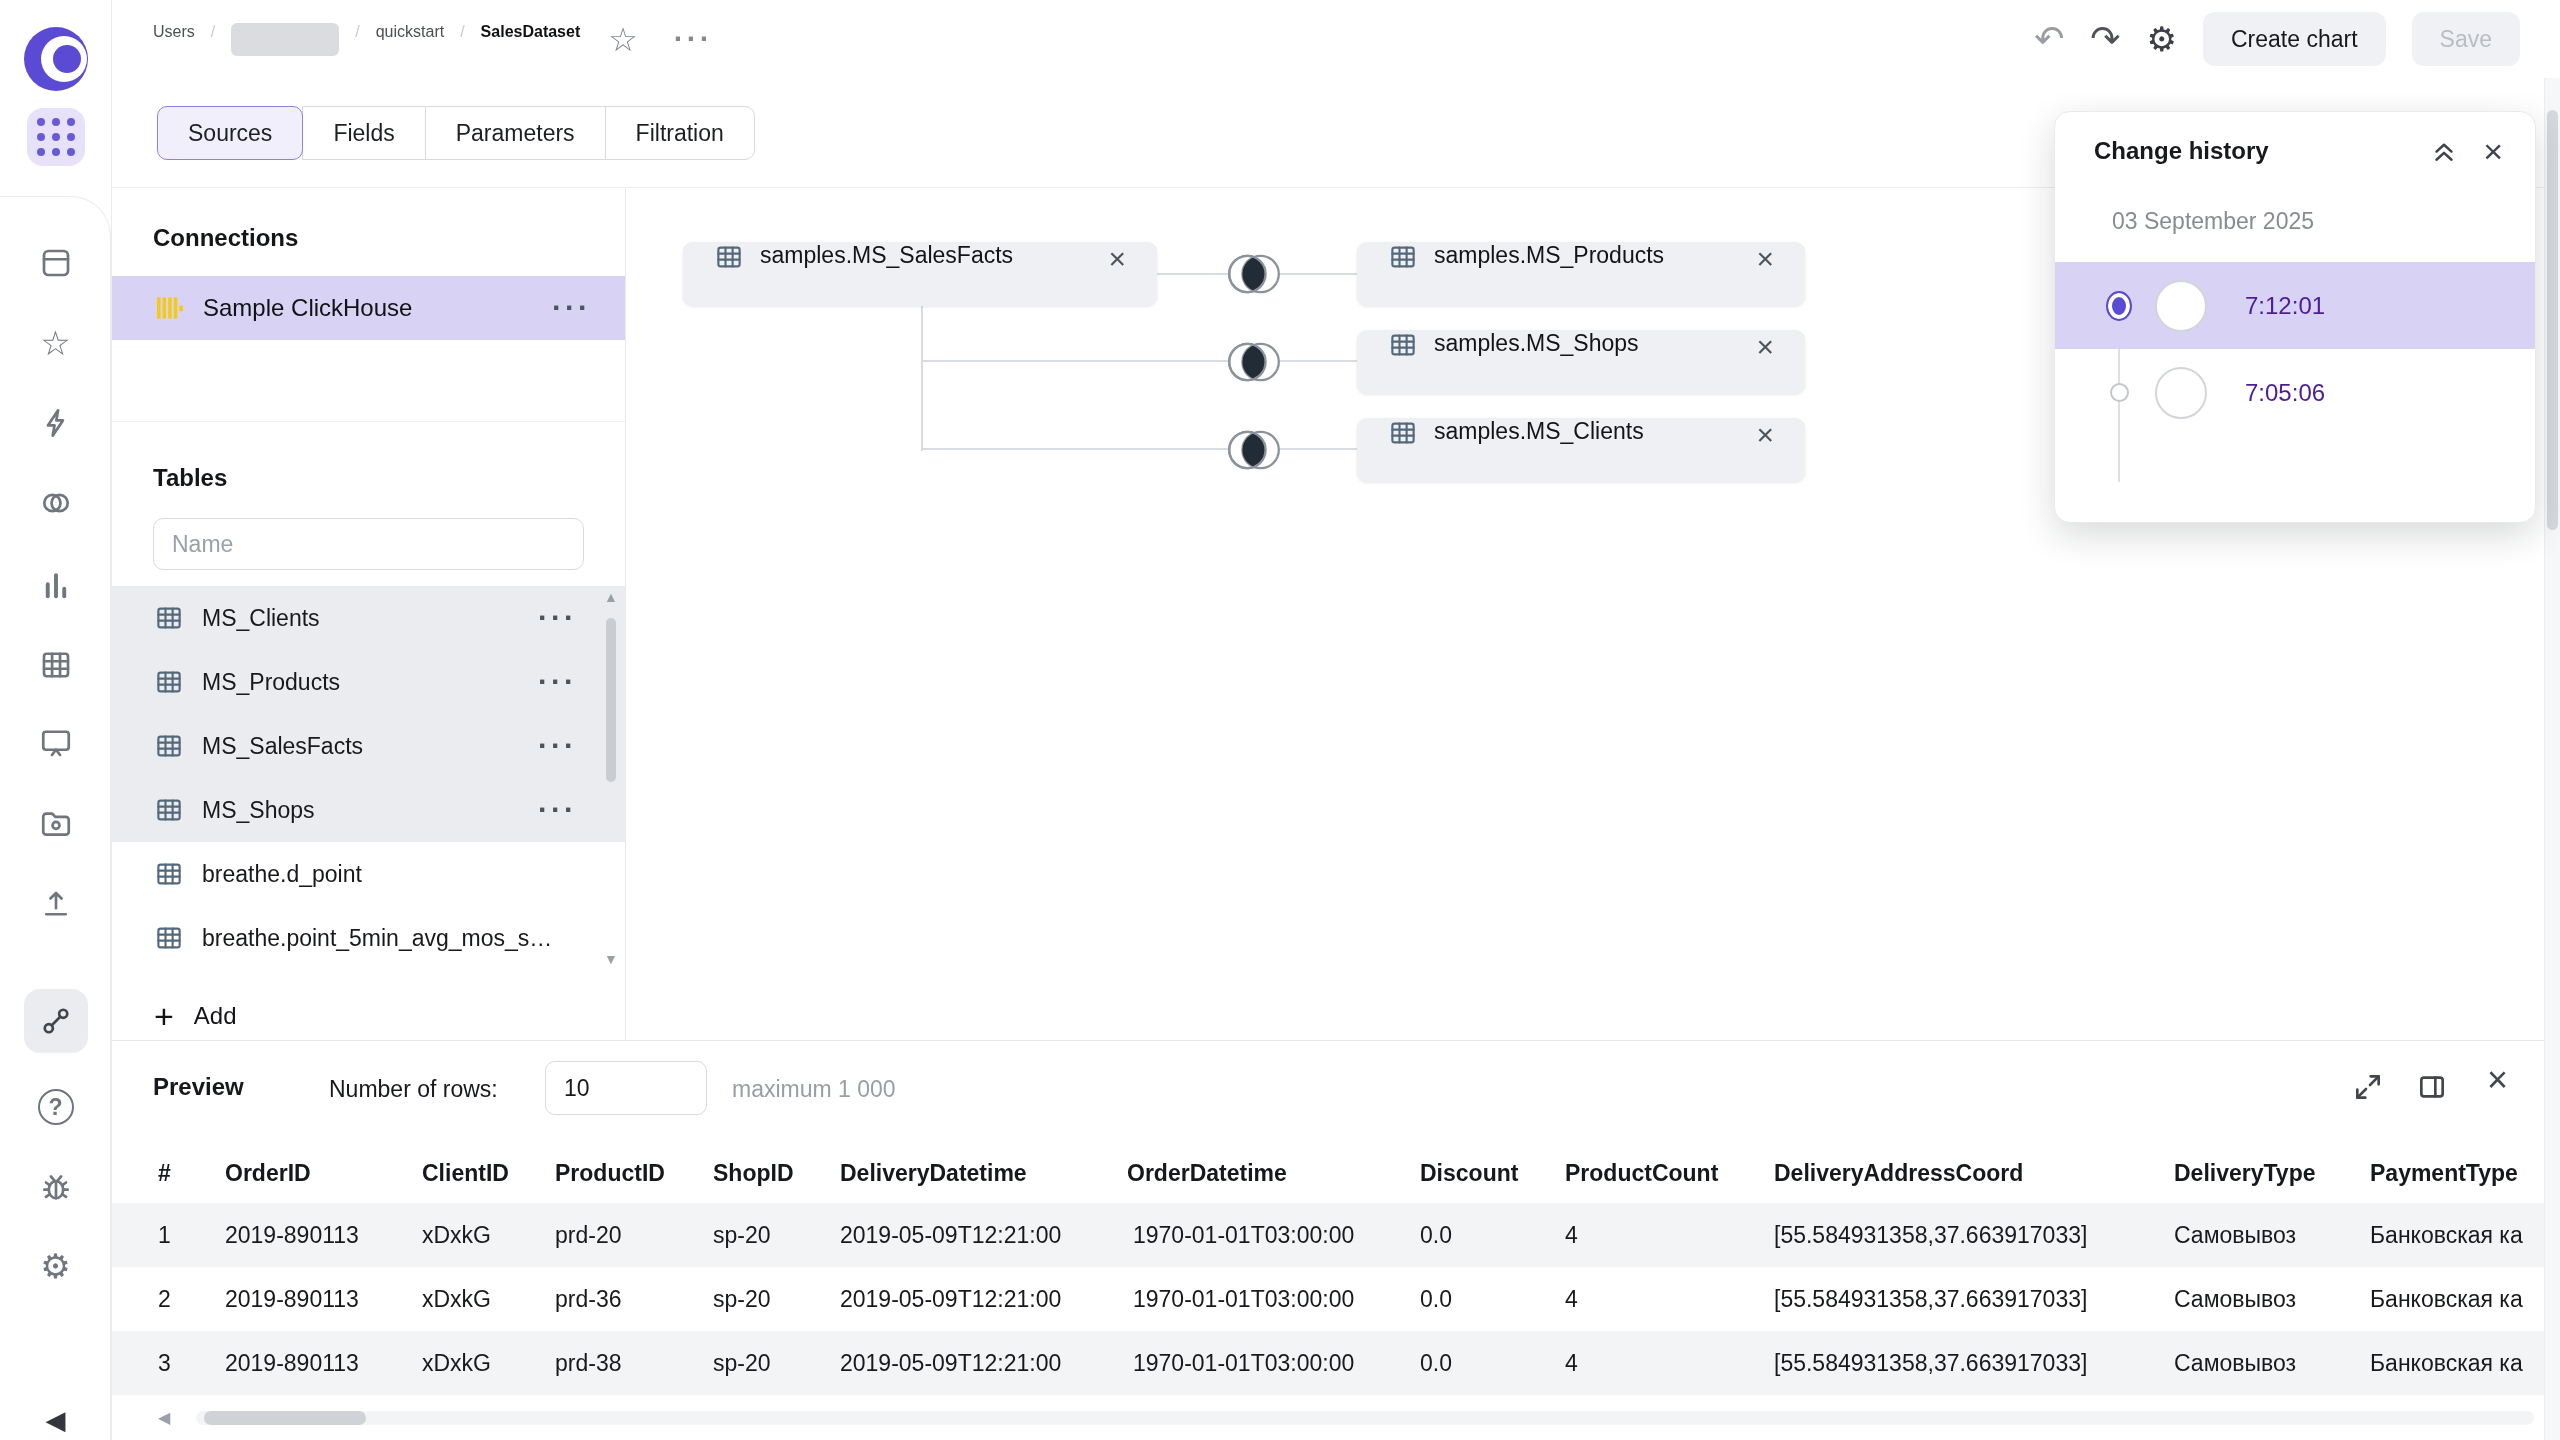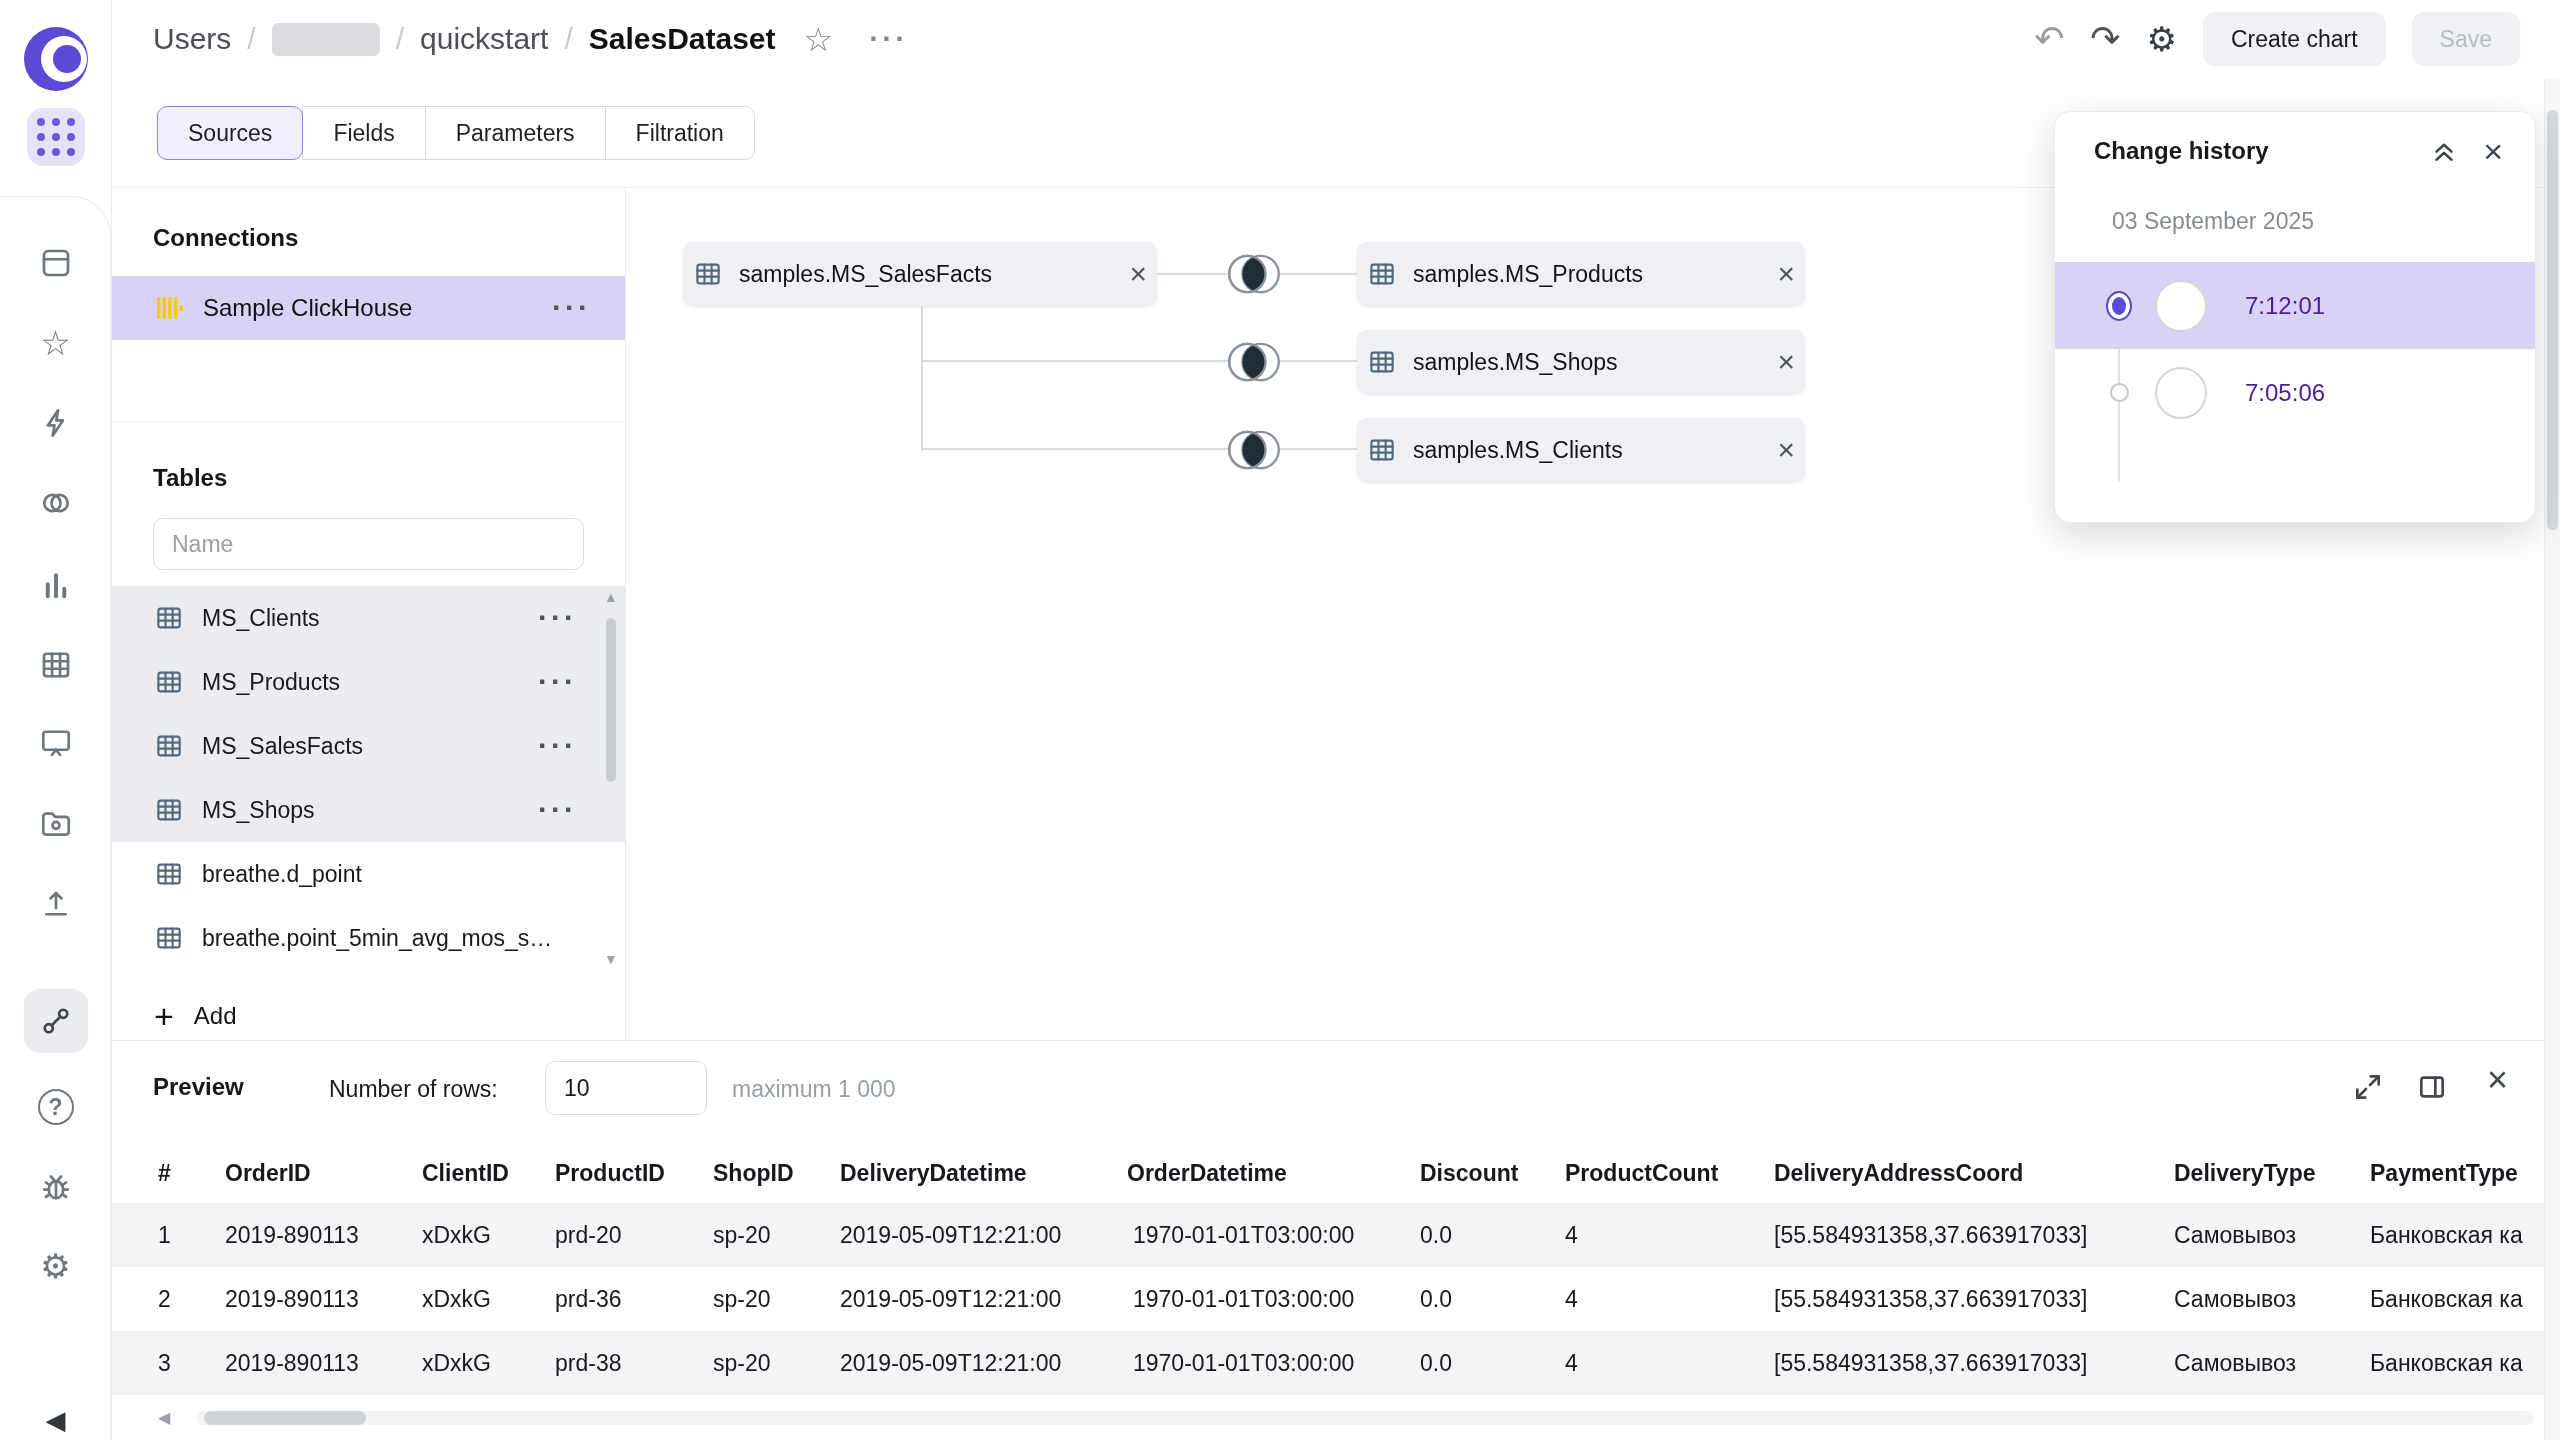--- a/index.html
+++ b/index.html
@@ -23,21 +23,21 @@
   .ric svg{width:36px;height:36px}
   .rail-item.sel{width:64px;height:64px;background:#ebecef;border-radius:16px;color:#41464c}
   .rail-item.sel svg{width:36px;height:36px}
   .glyph{font-size:34px;line-height:1;color:#70767e}
   .helpc{width:36px;height:36px;border-radius:50%;border:2.4px solid #70767e;display:flex;align-items:center;justify-content:center}
   .glyph.q{font-size:23px;font-weight:700}
   .glyph.arrow{font-size:26px;color:#33373c}
 
   
   .topbar{position:absolute;left:112px;top:0;right:0;height:78px;display:flex;align-items:center;padding:0 40px 0 41px;background:#fff}
-  .crumbs{display:flex;align-items:flex-end;font-size:30px;color:#4c5056}
+  .crumbs{display:flex;align-items:flex-start;font-size:16px;color:#4c5056}
   .crumb{cursor:pointer;white-space:nowrap}
   .sep{margin:0 16px;color:#c8cbd0}
   .crumb.redacted{width:108px;height:33px;background:#dbdcdf;border-radius:6px}
   .crumb.current{color:#0f1114;font-weight:700}
   .hd-ic{cursor:pointer;line-height:1}
   .star{font-size:33px;margin-left:28px;color:#7f858d}
   .hdots{font-size:30px;margin-left:36px;letter-spacing:3px;color:#85898f;font-weight:700}
   .hd-right{margin-left:auto;display:flex;align-items:center;gap:26px}
   .undo{font-size:36px;color:#989da4}
   .redo{font-size:36px;color:#4e535a}
@@ -75,22 +75,22 @@
   .sc-ar{font-size:14px;color:#9aa0a7;line-height:14px;cursor:pointer}
   .sc-thumb{width:10px;border-radius:5px;background:#c9ccd1;margin-top:14px;height:164px}
   .sc-ar.dn{margin-top:auto}
   .add-row{position:absolute;left:42px;top:800px;height:56px;display:flex;align-items:center;cursor:pointer}
   .plus{font-size:34px;color:#121417;line-height:1}
   .add-label{font-size:24px;margin-left:20px;color:#121417}
 
   
   .canvas{position:absolute;left:627px;top:188px;right:16px;height:852px;background:#fff;overflow:hidden}
   .cline{position:absolute;background:#d8dbdf;z-index:1}
-  .node{position:absolute;height:64px;background:var(--nodeBg,#eef0f3);border-radius:10px;display:flex;align-items:center;
-    padding:0 10px;box-shadow:0 1px 3px rgba(15,18,22,.10);z-index:2;cursor:pointer}
+  .node{position:absolute;height:64px;background:var(--nodeBg,#eef0f3);border-radius:10px;display:flex;align-items:flex-start;
+    padding:0 31px;box-shadow:0 1px 3px rgba(15,18,22,.10);z-index:2;cursor:pointer}
   .node.right{left:730px;width:448px}
   .node-label{font-size:23px;margin-left:16px;flex:1;color:#121418;white-space:nowrap;overflow:hidden}
   .node-close{font-size:30px;color:#4e545b;cursor:pointer;margin-left:12px}
   .join-ic{position:absolute;left:589px;width:76px;height:50px;z-index:2;display:flex;align-items:center;justify-content:center;cursor:pointer}
 
   
   .history{position:absolute;left:2054px;top:111px;width:482px;height:412px;background:#fff;border:1px solid #e8eaec;border-radius:16px;
     box-shadow:0 12px 36px rgba(20,24,30,.16);z-index:30;overflow:hidden}
   .h-head{position:absolute;left:39px;right:32px;top:24px;display:flex;align-items:center}
   .h-title{font-size:24px;font-weight:700}

